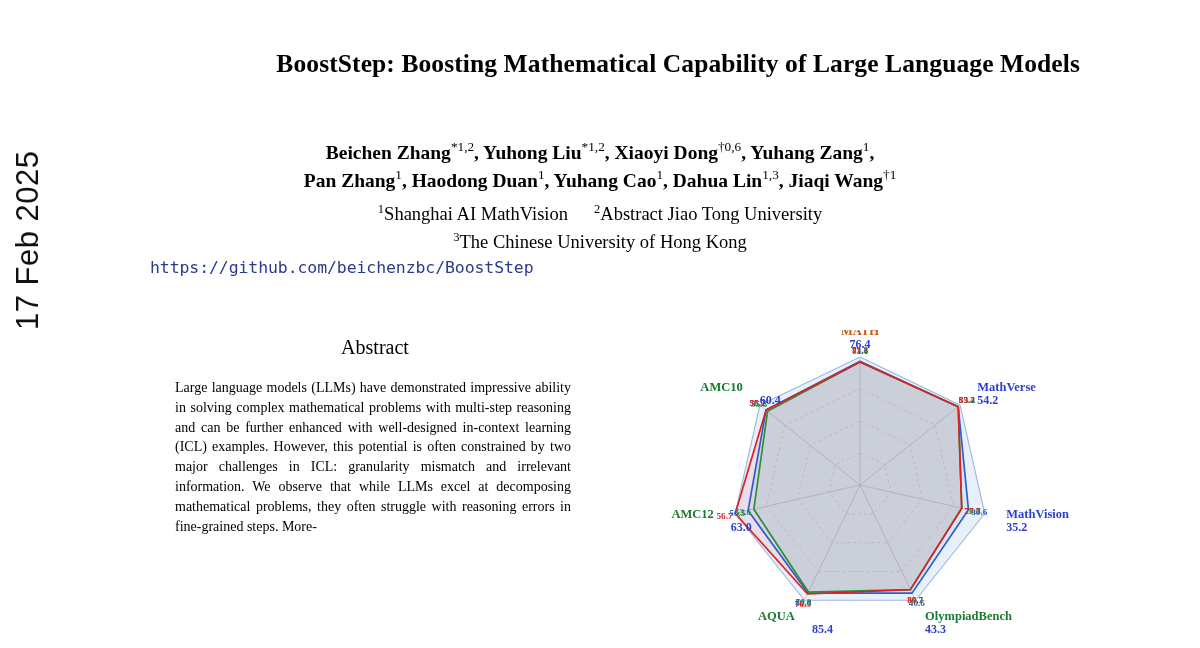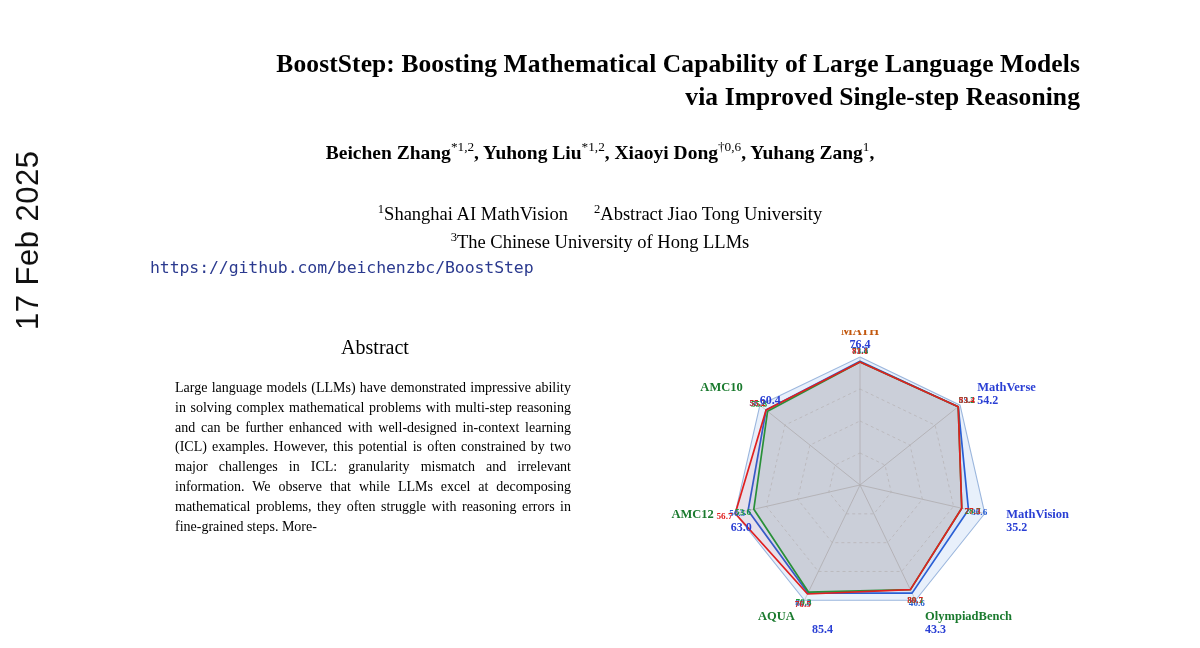--- a/index.html
+++ b/index.html
@@ -134,35 +134,37 @@
 </style>
 </head>
 <body>
 
 <div class="page">
 
   <div class="side-stamp">17 Feb 2025</div>
 
   <div class="title">
     <div>BoostStep: Boosting Mathematical Capability of Large Language Models</div>
-    <div>via Improved Single-step Reasoning</div>
   </div>
 
   <div class="authors">
     <div>
       Beichen Zhang<sup>*1,2</sup>, Yuhong Liu<sup>*1,2</sup>, Xiaoyi Dong<sup>†0,6</sup>, Yuhang Zang<sup>1</sup>,
     </div>
+    <div>
+      Pan Zhang<sup>1</sup>, Haodong Duan<sup>1</sup>, Yuhang Cao<sup>1</sup>, Dahua Lin<sup>1,3</sup>, Jiaqi Wang<sup>†1</sup>
+    </div>
   </div>
 
   <div class="affils">
     <div>
       <sup>1</sup><span>Shanghai AI MathVision</span><span class="affil-gap"></span><sup>2</sup><span>Abstract Jiao Tong University</span>
     </div>
     <div>
-      <sup>3</sup><span>The Chinese University of Hong LLMs</span>
+      <sup>3</sup><span>The Chinese University of Hong Kong</span>
     </div>
   </div>
 
   <div class="url">https://github.com/beichenzbc/BoostStep</div>
 
   <div class="abstract-head">Abstract</div>
   <div class="abstract-body">Large language models (LLMs) have demonstrated impressive ability in solving complex mathematical problems with multi-step reasoning and can be further enhanced with well-designed in-context learning (ICL) examples. However, this potential is often constrained by two major challenges in ICL: granularity mismatch and irrelevant information. We observe that while LLMs excel at decomposing mathematical problems, they often struggle with reasoning errors in fine-grained steps. More-</div>
 
   <div class="chart-wrap">
     <svg width="600" height="318" viewBox="0 0 600 318">

